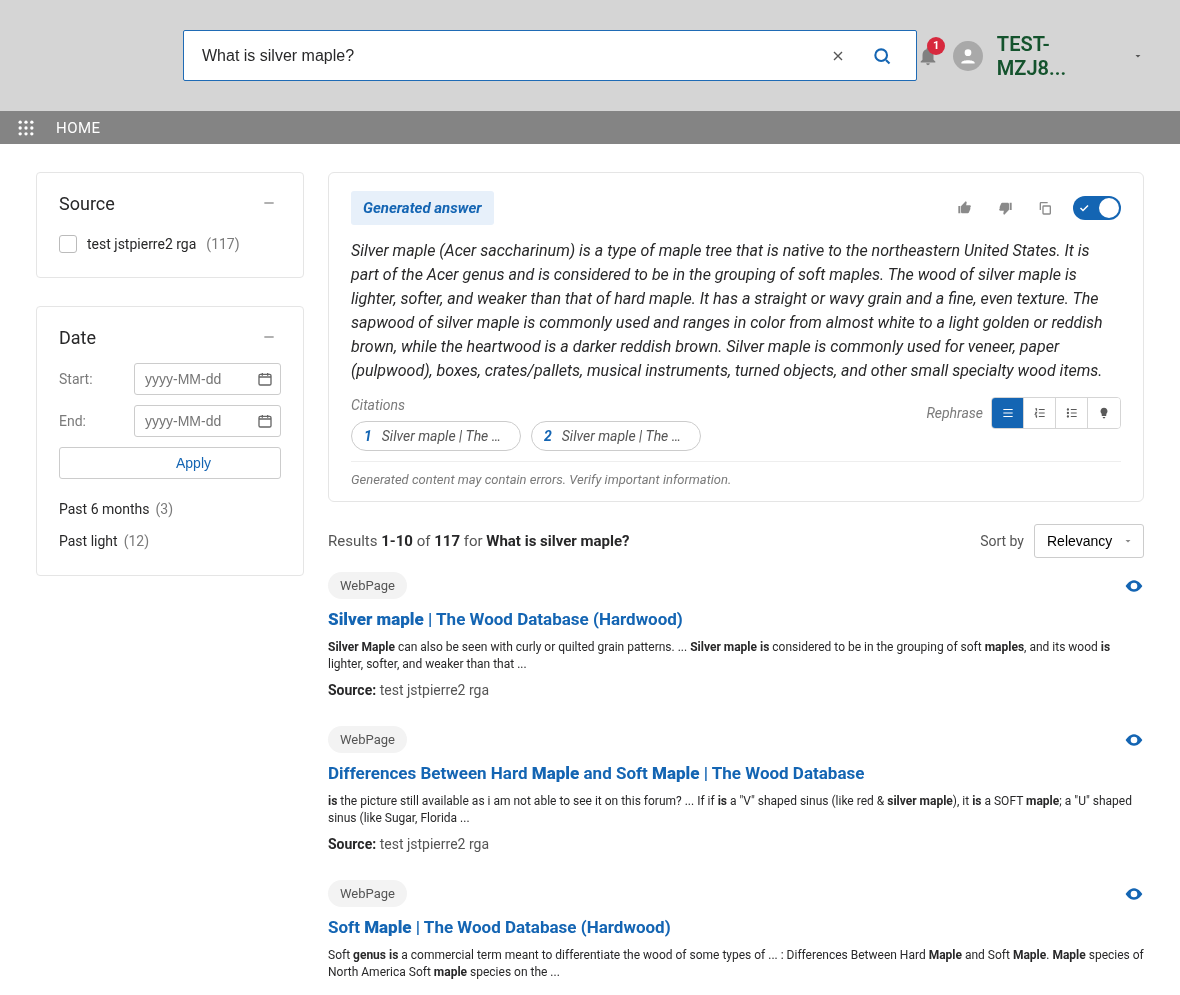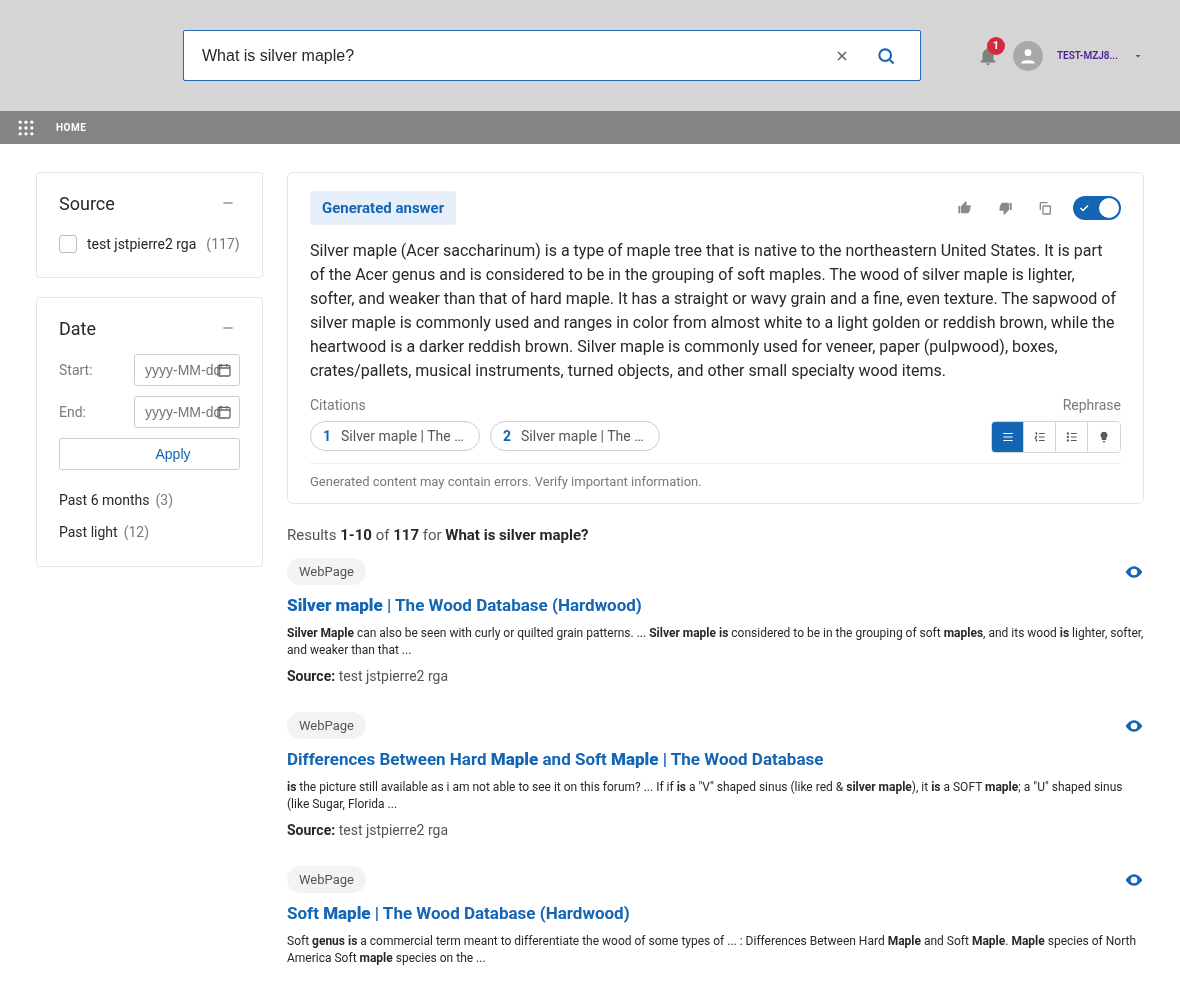--- a/index.html
+++ b/index.html
@@ -6,58 +6,58 @@
 body { font-family: -apple-system, BlinkMacSystemFont, "Segoe UI", Roboto, Helvetica, Arial, sans-serif; background: #fff; color: #282829; width: 1180px; }
 .header-bar { background: #d5d5d5; height: 111px; display: flex; align-items: center; padding: 0 36px; }
 .search-wrap { margin-left: 147px; width: 738px; height: 51px; background: #fff; border: 1px solid #1f6bb5; border-radius: 2px; display: flex; align-items: center; padding: 0 18px; }
 .search-input { flex: 1; border: none; outline: none; font-size: 16px; color: #282829; }
 .search-icon-btn { background: none; border: none; cursor: pointer; padding: 6px; display: flex; align-items: center; }
 .header-right { margin-left: auto; display: flex; align-items: center; gap: 14px; }
 .bell-wrap { position: relative; }
 .bell-icon { color: #808080; }
 .badge { position: absolute; top: -8px; right: -6px; background: #d7293e; color: #fff; border-radius: 10px; min-width: 18px; height: 18px; font-size: 11px; font-weight: 700; display: flex; align-items: center; justify-content: center; padding: 0 4px; }
 .avatar { width: 30px; height: 30px; border-radius: 50%; background: #a9a9a9; display: flex; align-items: center; justify-content: center; color: #fff; }
-.user-name { font-size: 10px; font-weight: 600; color: #4c1d95; text-align: center; }
+.user-name { font-size: 20px; font-weight: 600; color: #14532d; }
 .nav-bar { background: #848484; height: 33px; display: flex; align-items: center; padding: 0 16px; gap: 20px; }
 .apps-icon { color: #fff; display: flex; }
-.nav-link { color: #fff; font-size: 10px; font-weight: 700; letter-spacing: 0.5px; text-decoration: none; }
+.nav-link { color: #fff; font-size: 15px; font-weight: 400; letter-spacing: 0.5px; text-decoration: none; }
 .main { display: flex; padding: 28px 36px; gap: 24px; align-items: flex-start; }
-.sidebar { width: 227px; display: flex; flex-direction: column; gap: 19px; }
+.sidebar { width: 268px; display: flex; flex-direction: column; gap: 28px; }
 .facet { border: 1px solid #e5e5e5; border-radius: 4px; padding: 18px 22px; }
 .facet-header { display: flex; justify-content: space-between; align-items: center; margin-bottom: 14px; }
 .facet-title { font-size: 18px; font-weight: 400; color: #282829; }
 .collapse-btn { background: none; border: none; cursor: pointer; color: #8a8a8a; padding: 4px; }
 .facet-row { display: flex; align-items: center; gap: 10px; padding: 6px 0; font-size: 14px; }
 .facet-check { width: 18px; height: 18px; border: 1px solid #bbb; border-radius: 3px; }
 .facet-count { color: #7a7a7a; }
 .date-row { display: flex; align-items: center; gap: 10px; margin-bottom: 10px; }
 .date-label { width: 38px; font-size: 14px; color: #7a7a7a; }
 .date-input-wrap { flex: 1; position: relative; padding-left: 27px; }
 .date-input { width: 100%; height: 32px; border: 1px solid #ccc; border-radius: 3px; padding: 0 10px; font-size: 14px; color: #666; }
 .cal-icon { position: absolute; right: 8px; top: 50%; transform: translateY(-50%); color: #666; pointer-events: none; }
 .apply-btn { width: 100%; height: 32px; border: 1px solid #ccc; border-radius: 3px; background: #fff; color: #1465b3; font-size: 14px; cursor: pointer; margin-bottom: 14px; padding-left: 47px; }
 .date-quick { font-size: 14px; padding: 8px 0; display: flex; align-items: flex-start; gap: 6px; cursor: pointer; }
 .content { flex: 1; }
-.gen-box { border: 1px solid #e5e5e5; border-radius: 6px; padding: 18px 22px 14px; }
+.gen-box { border: 1px solid #e5e5e5; border-radius: 6px; padding: 18px 22px 14px; font-style: italic; }
 .gen-head { display: flex; align-items: center; margin-bottom: 14px; }
 .gen-chip { background: #e7f0fa; color: #1465b3; font-weight: 700; font-size: 15px; padding: 8px 12px; border-radius: 3px; }
 .gen-actions { margin-left: auto; display: flex; align-items: center; gap: 16px; }
 .icon-btn { background: none; border: none; cursor: pointer; color: #8a8a8a; padding: 4px; display: flex; }
 .toggle { width: 48px; height: 24px; border-radius: 12px; background: #1465b3; position: relative; cursor: pointer; }
 .toggle-knob { position: absolute; right: 2px; top: 2px; width: 20px; height: 20px; border-radius: 50%; background: #fff; }
 .toggle-check { position: absolute; left: 5px; top: 50%; transform: translateY(-50%); color: #fff; display: flex; }
 .gen-body { font-size: 16px; line-height: 1.5; color: #282829; margin-bottom: 14px; }
 .cit-row { display: flex; align-items: flex-start; justify-content: space-between; margin-bottom: 10px; }
 .cit-left { display: flex; flex-direction: column; gap: 8px; }
 .cit-label { font-size: 14px; color: #7a7a7a; }
 .cit-chips { display: flex; gap: 10px; }
 .cit-chip { border: 1px solid #ccc; border-radius: 20px; padding: 6px 12px; display: flex; align-items: center; gap: 10px; font-size: 14px; cursor: pointer; max-width: 170px; }
 .cit-num { color: #1465b3; font-weight: 700; }
 .cit-text { white-space: nowrap; overflow: hidden; text-overflow: ellipsis; color: #555; }
-.reph-right { display: flex; flex-direction: column; gap: 8px; align-items: flex-end; }
+.reph-right { display: flex; flex-direction: row; gap: 8px; align-items: center; }
 .reph-btns { display: flex; border: 1px solid #d5d5d5; border-radius: 4px; overflow: hidden; }
 .reph-btn { width: 32px; height: 30px; background: #fff; border: none; border-right: 1px solid #d5d5d5; cursor: pointer; display: flex; align-items: center; justify-content: center; color: #5a5a5a; }
 .reph-btn:last-child { border-right: none; }
 .reph-btn.active { background: #1465b3; color: #fff; }
 .disclaimer { font-size: 13px; color: #7a7a7a; border-top: 1px solid #eee; padding-top: 10px; margin-top: 8px; }
 .results-bar { display: flex; align-items: center; justify-content: space-between; margin: 22px 0 14px; }
 .results-text { font-size: 15px; color: #555; }
 .results-text b { color: #282829; font-weight: 700; }
 .sort-wrap { display: flex; align-items: center; gap: 10px; font-size: 14px; color: #555; }
 .sort-sel { border: 1px solid #ccc; border-radius: 3px; padding: 8px 30px 8px 12px; font-size: 14px; background: #fff; appearance: none; position: relative; }
@@ -268,20 +268,33 @@
           </div>
         </div>
       </div>
       <div class="disclaimer">Generated content may contain errors. Verify important information.</div>
     </div>
 
     <div class="results-bar">
       <div class="results-text">
         <span>Results </span><b>1-10</b><span> of </span><b>117</b><span> for </span><b>What is silver maple?</b>
       </div>
+      <div class="sort-wrap">
+        <span>Sort by</span>
+        <div class="sort-sel-wrap">
+          <select class="sort-sel">
+            <option>Relevancy</option>
+          </select>
+          <span class="sort-caret">
+            <svg width="12" height="12" viewBox="0 0 24 24" fill="#888">
+                <path d="M7 10l5 5 5-5z"></path>
+              </svg>
+          </span>
+        </div>
+      </div>
     </div>
 
     <div id="results-list">
         <div class="result"><span class="res-type">WebPage</span><span class="eye-btn">
             <svg width="20" height="20" viewBox="0 0 24 24" fill="#1465b3">
               <path d="M12 5C6 5 2 12 2 12s4 7 10 7 10-7 10-7-4-7-10-7zm0 11a4 4 0 1 1 0-8 4 4 0 0 1 0 8z"></path>
               <circle cx="12" cy="12" r="2" fill="#fff"></circle>
             </svg>
           </span><div class="res-title"><b>Silver maple</b> | The Wood Database (Hardwood)</div><div class="res-snippet"><b>Silver Maple</b> can also be seen with curly or quilted grain patterns. ... <b>Silver maple is</b> considered to be in the grouping of soft <b>maples</b>, and its wood <b>is</b> lighter, softer, and weaker than that ...</div><div class="res-source"><span class="res-source-label">Source:</span> <span class="res-source-val">test jstpierre2 rga</span></div></div>
         <div class="result"><span class="res-type">WebPage</span><span class="eye-btn">

